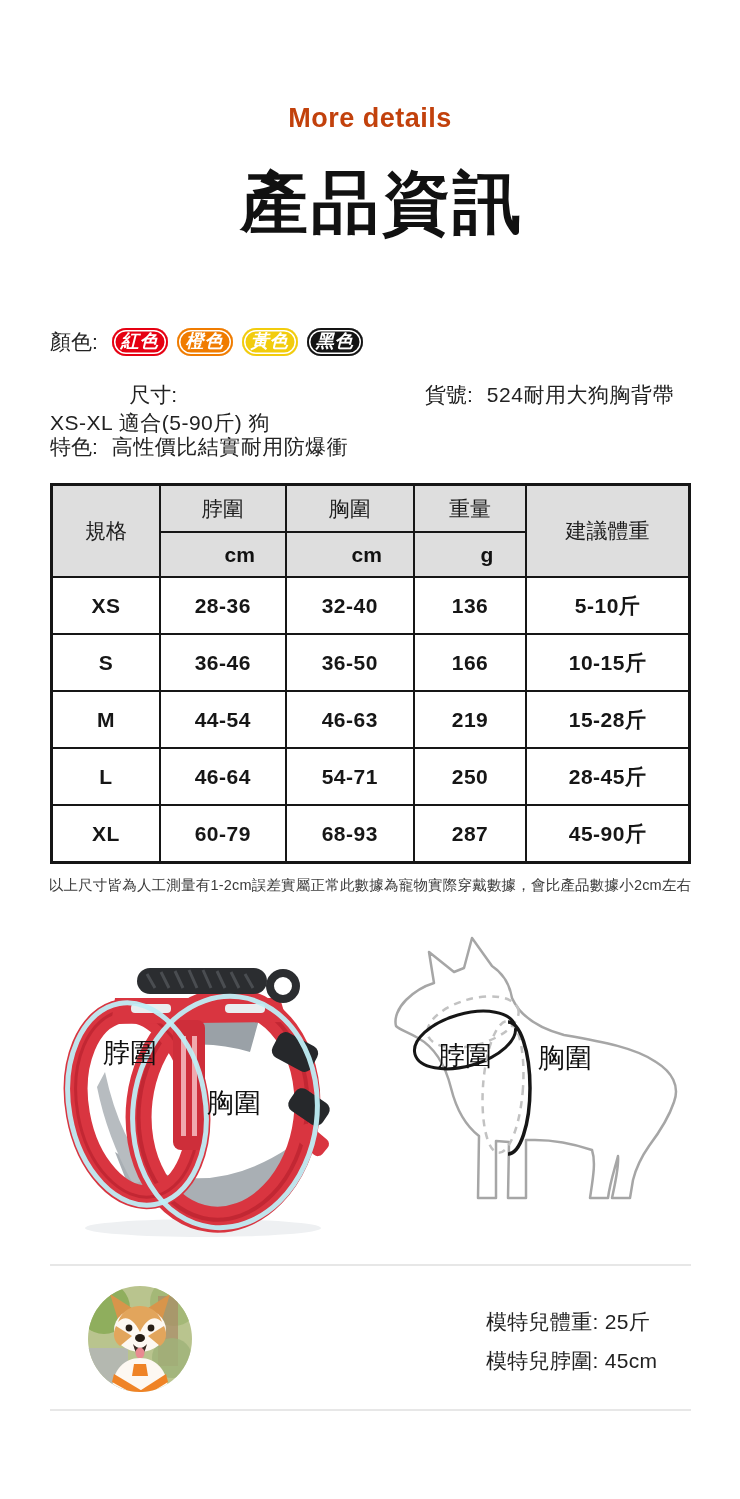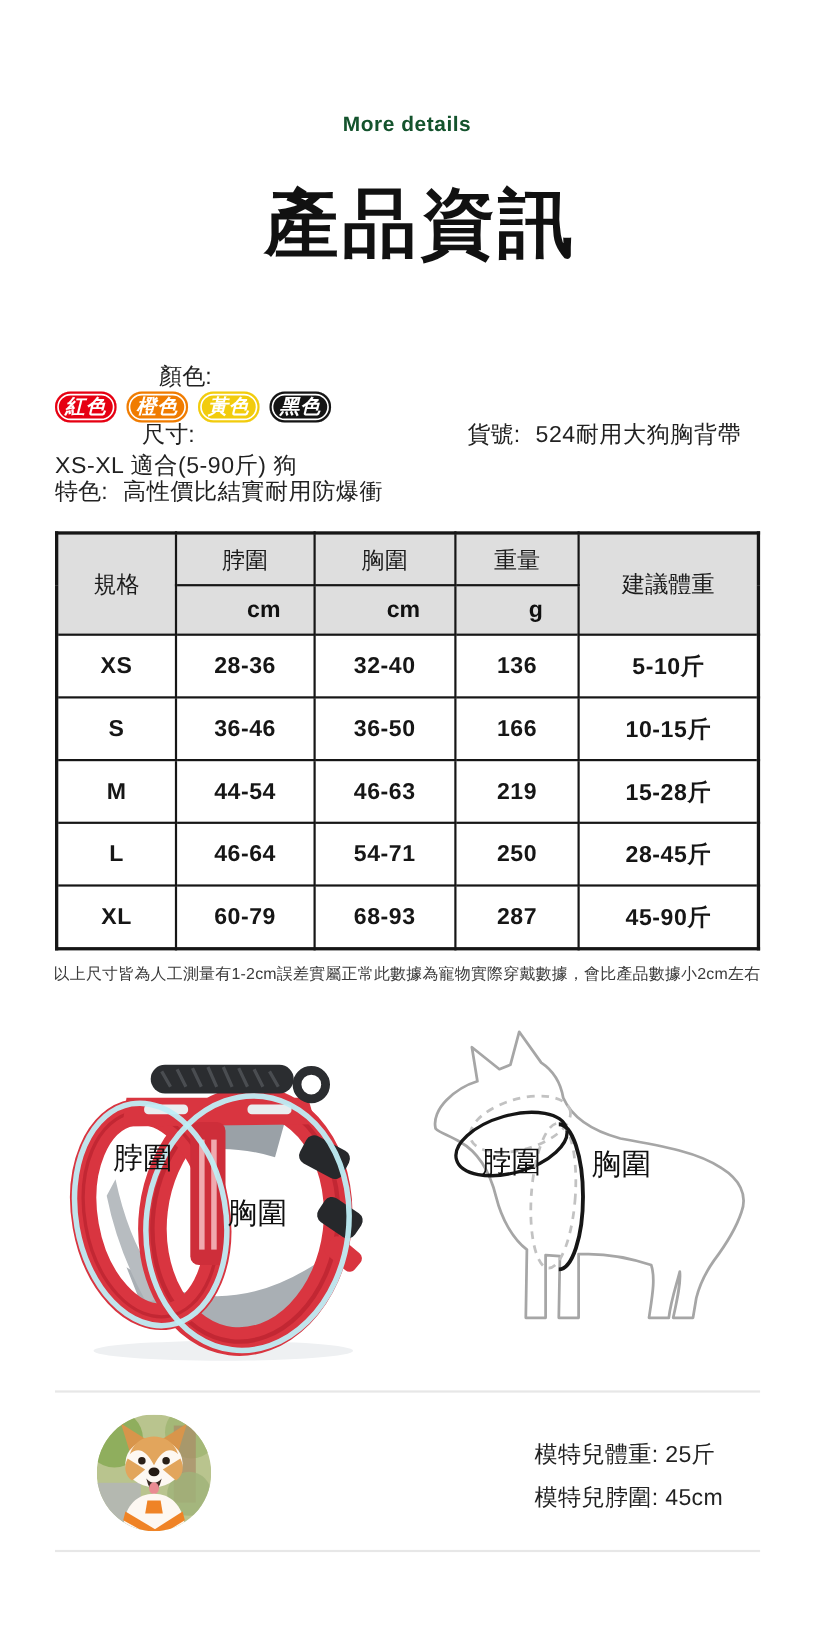--- a/index.html
+++ b/index.html
@@ -1,21 +1,21 @@
 <!DOCTYPE html>
 <html><head>
 <meta charset="utf-8">
 <style>
   html,body{margin:0;padding:0;background:#fff;}
   body{font-family:"Liberation Sans","DejaVu Sans",sans-serif;color:#1a1a1a;}
   .page{position:relative;width:740px;height:1499px;background:#ffffff;overflow:hidden;margin:0 auto;}
 
   
   .subtitle{position:absolute;top:103px;left:0;width:740px;text-align:center;
-    font-size:19px;font-weight:800;color:#14532d;letter-spacing:0.5px;}
+    font-size:27px;font-weight:800;color:#c2410c;letter-spacing:0.5px;}
   .title{position:absolute;top:158px;left:0;width:740px;text-align:center;
     font-size:68px;font-weight:900;color:#111;letter-spacing:3px;padding-left:12px;}
 
   
   .attr-row{position:absolute;display:flex;align-items:center;font-size:21px;color:#222;}
   .attr-label{flex:none;margin-right:14px;color:#222;}
   .attr-value{color:#222;letter-spacing:0.5px;}
   .badges{display:flex;gap:9px;align-items:center;}
   .color-badge{display:inline-flex;align-items:center;justify-content:center;
     min-width:40px;padding:3px 8px;border-radius:999px;color:#fff;font-size:18px;font-weight:700;
@@ -53,21 +53,21 @@
   .model-line{white-space:nowrap;letter-spacing:0.3px;}
 </style>
 </head>
 <body>
 
 <div class="page">
 
   <div class="subtitle">More details</div>
   <div class="title">產品資訊</div>
 
-  <div class="attr-row" style="left:50px;top:328px;flex-direction:column;">
+  <div class="attr-row" style="left:50px;top:328px;">
     <span class="attr-label">顏色:</span>
     <span class="badges">
       <span class="color-badge" style="background: rgb(230, 0, 18); box-shadow: rgb(230, 0, 18) 0px 0px 0px 2px inset, rgb(255, 255, 255) 0px 0px 0px 3.5px inset;">紅色</span>
       <span class="color-badge" style="background: rgb(240, 124, 0); box-shadow: rgb(240, 124, 0) 0px 0px 0px 2px inset, rgb(255, 255, 255) 0px 0px 0px 3.5px inset;">橙色</span>
       <span class="color-badge" style="background: rgb(242, 204, 13); box-shadow: rgb(242, 204, 13) 0px 0px 0px 2px inset, rgb(255, 255, 255) 0px 0px 0px 3.5px inset;">黃色</span>
       <span class="color-badge" style="background: rgb(20, 20, 20); box-shadow: rgb(20, 20, 20) 0px 0px 0px 2px inset, rgb(255, 255, 255) 0px 0px 0px 3.5px inset;">黑色</span>
     </span>
   </div>
 
 

